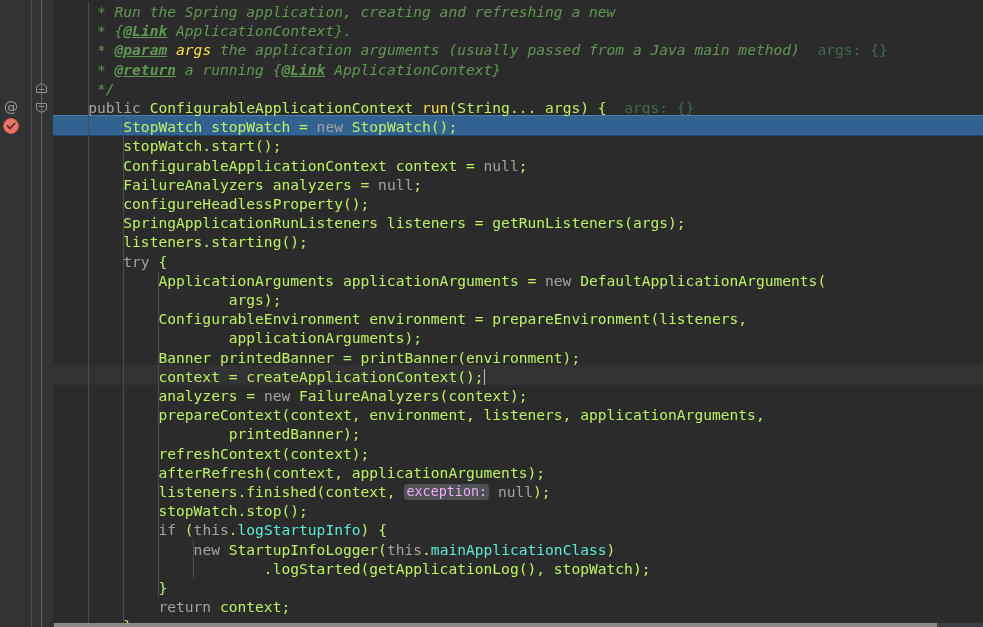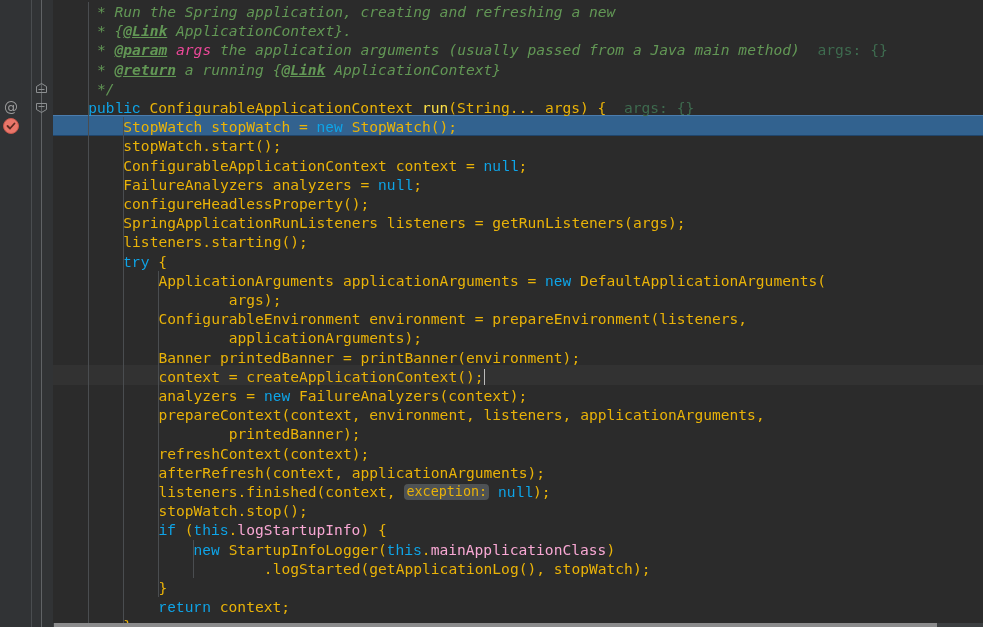--- a/index.html
+++ b/index.html
@@ -126,33 +126,33 @@
     z-index: 5;
     white-space: pre;
   }
   .ln {
     height: 19.2px;
     white-space: pre;
     color: #a9b7c6;
   }
 
   
-  .t-def      { color: #eab308; }
-  .t-kw       { color: #0ea5e9; font-family: Liberation Mono, monospace; }
-  .t-field    { color: #f9a8d4; }
+  .t-def      { color: #bef264; }
+  .t-kw       { color: #a3a3a3; }
+  .t-field    { color: #5eead4; }
   .t-method   { color: #fde047; }
   .t-comment  { color: #629755; font-style: italic; }
   .t-tag      { color: #629755; font-style: italic; font-weight: bold; text-decoration: underline; }
-  .t-param    { color: #ec4899; font-style: italic; text-align: right; }
+  .t-param    { color: #fde047; font-style: italic; text-align: right; }
   .t-hint     { color: #3e6b4f; }
 
   .inlay {
     display: inline-block;
     background: #4e5254;
-    color: #eab308;
+    color: #f0abfc;
     border-radius: 4px;
     padding: 0 2px;
     font-style: normal;
     font-size: 13.4px;
     line-height: 16px;
     vertical-align: 1px;
   }
 
   .caret {
     display: inline-block;

